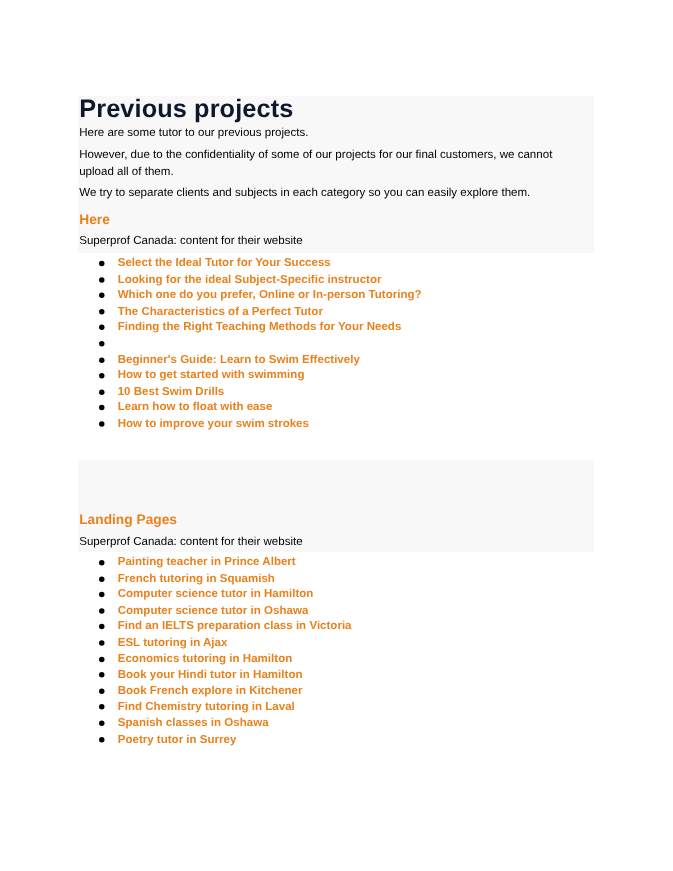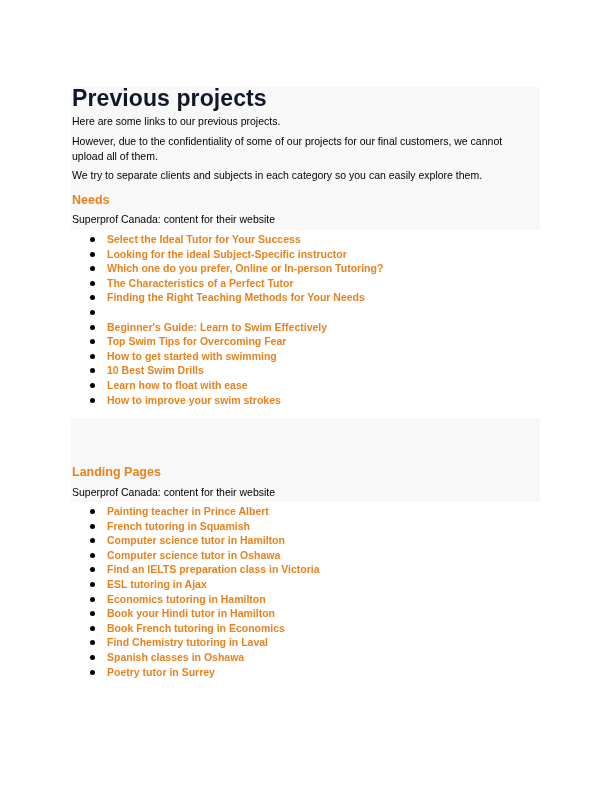--- a/index.html
+++ b/index.html
@@ -74,52 +74,51 @@
     }
   </style>
 </head>
 <body>
 
 <div class="panel panel-top"></div>
 <div class="panel panel-bottom"></div>
 
 <div class="abs title">Previous projects</div>
 
-<div class="abs para" style="top:114px;">Here are some links to our previous projects.</div>
+<div class="abs para" style="top:114px;">Here are some tutor to our previous projects.</div>
 <div class="abs para" style="top:134px;">However, due to the confidentiality of some of our projects for our final customers, we cannot</div>
 <div class="abs para" style="top:149px;">upload all of them.</div>
 <div class="abs para" style="top:168px;text-align:center;">We try to separate clients and subjects in each category so you can easily explore them.</div>
 
-<div class="abs h2" style="top:193px;">Needs</div>
+<div class="abs h2" style="top:193px;">Here</div>
 <div class="abs para" style="top:212px;">Superprof Canada: content for their website</div>
 
 <ul class="links" style="top:232px;">
   <li><span class="bullet"></span><a href="#">Select the Ideal Tutor for Your Success</a></li>
   <li><span class="bullet"></span><a href="#">Looking for the ideal Subject-Specific instructor</a></li>
   <li><span class="bullet"></span><a href="#">Which one do you prefer, Online or In-person Tutoring?</a></li>
   <li><span class="bullet"></span><a href="#">The Characteristics of a Perfect Tutor</a></li>
   <li><span class="bullet"></span><a href="#">Finding the Right Teaching Methods for Your Needs</a></li>
   <li><span class="bullet"></span></li>
   <li><span class="bullet"></span><a href="#">Beginner's Guide: Learn to Swim Effectively</a></li>
-  <li><span class="bullet"></span><a href="#">Top Swim Tips for Overcoming Fear</a></li>
   <li><span class="bullet"></span><a href="#">How to get started with swimming</a></li>
   <li><span class="bullet"></span><a href="#">10 Best Swim Drills</a></li>
   <li><span class="bullet"></span><a href="#">Learn how to float with ease</a></li>
   <li><span class="bullet"></span><a href="#">How to improve your swim strokes</a></li>
 </ul>
 
 <div class="abs h2" style="top:465px;">Landing Pages</div>
 <div class="abs para" style="top:485px;">Superprof Canada: content for their website</div>
 
 <ul class="links" style="top:504px;">
   <li><span class="bullet"></span><a href="#">Painting teacher in Prince Albert</a></li>
   <li><span class="bullet"></span><a href="#">French tutoring in Squamish</a></li>
   <li><span class="bullet"></span><a href="#">Computer science tutor in Hamilton</a></li>
   <li><span class="bullet"></span><a href="#">Computer science tutor in Oshawa</a></li>
   <li><span class="bullet"></span><a href="#">Find an IELTS preparation class in Victoria</a></li>
   <li><span class="bullet"></span><a href="#">ESL tutoring in Ajax</a></li>
   <li><span class="bullet"></span><a href="#">Economics tutoring in Hamilton</a></li>
   <li><span class="bullet"></span><a href="#">Book your Hindi tutor in Hamilton</a></li>
-  <li><span class="bullet"></span><a href="#">Book French tutoring in Economics</a></li>
+  <li><span class="bullet"></span><a href="#">Book French explore in Kitchener</a></li>
   <li><span class="bullet"></span><a href="#">Find Chemistry tutoring in Laval</a></li>
   <li><span class="bullet"></span><a href="#">Spanish classes in Oshawa</a></li>
   <li><span class="bullet"></span><a href="#">Poetry tutor in Surrey</a></li>
 </ul>
 
 </body></html>

